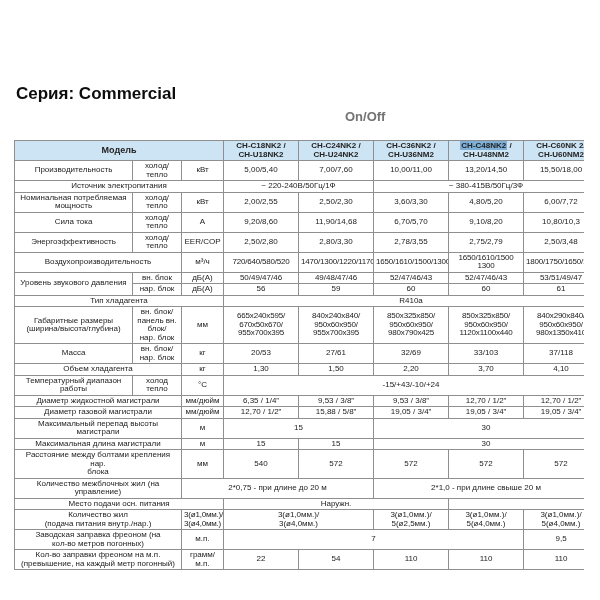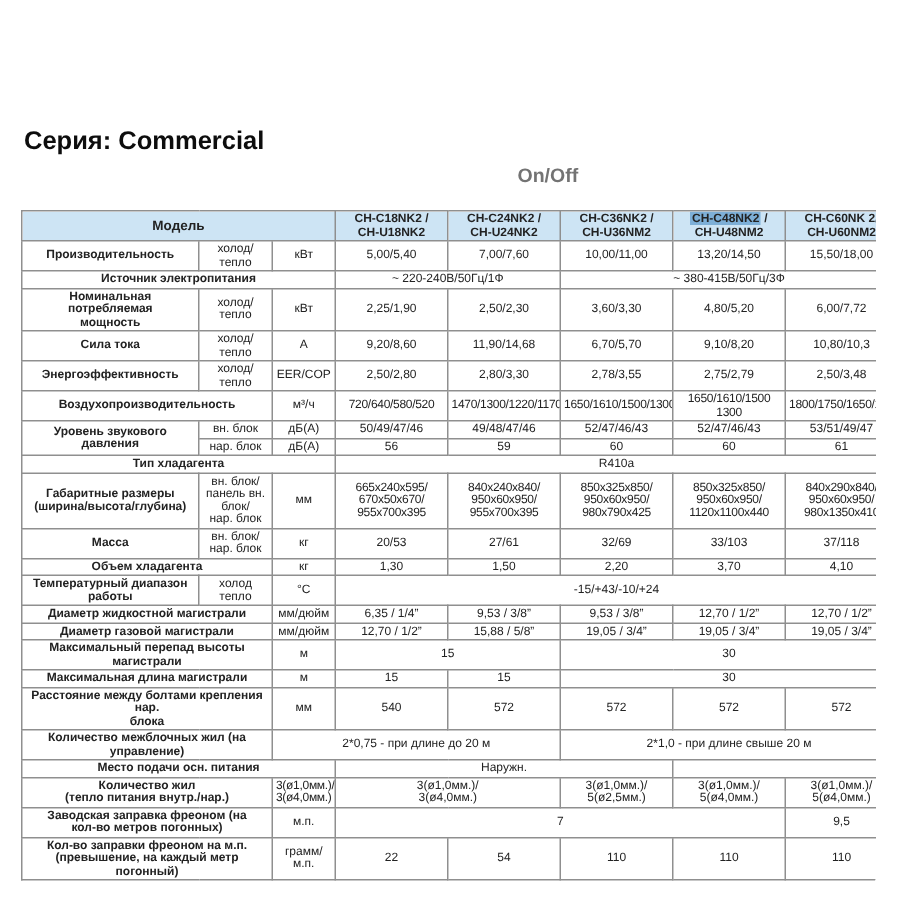--- a/index.html
+++ b/index.html
@@ -12,21 +12,21 @@
   .subtitle{position:absolute;left:16px;top:114px;font-size:12.5px;font-weight:bold;color:var(--accent);}
   .badge{position:absolute;left:239px;top:92px;border:2px solid var(--accent);
          padding:2px 6px 3px 6px;font-size:22px;font-weight:bold;color:var(--accent);
          letter-spacing:-1px;line-height:1;box-shadow:0 0 0 1px rgba(201,33,27,.25);}
   .onoff{position:absolute;left:345px;top:109px;font-size:13px;font-weight:bold;color:#737373;}
   table.spec{position:absolute;left:14px;top:140px;width:584px;border-collapse:collapse;
              table-layout:fixed;background:#fff;}
   table.spec td{border:1px solid var(--border);padding:1px 2px;text-align:center;
                 vertical-align:middle;font-size:8px;line-height:8.5px;color:#222;
                 overflow:hidden;}
-  td.label{text-align:left;padding-left:3px;font-weight:bold;}
+  td.label{text-align:left;padding-left:3px;}
   td.head{background:var(--header-bg);font-weight:bold;font-size:8.5px;line-height:9.5px;color:#13222f;margin-left:28px;}
   td.head.label{font-size:9px;}
   td.sm{font-size:7px;line-height:8px;letter-spacing:-0.2px;}
   .hl{background:var(--hl-bg);padding:0 1px;}
 </style>
 </head>
 <body>
 
 <div class="page">
   <div class="series-title">Серия: Commercial</div>
@@ -113,21 +113,21 @@
             <div>мощность</div>
           </td>
           <td class="mode">
             <div>холод/</div>
             <div>тепло</div>
           </td>
           <td class="unit">
             <div>кВт</div>
           </td>
           <td>
-            <div>2,25/1,90</div>
+            <div>2,00/2,55</div>
           </td>
           <td>
             <div>2,50/2,30</div>
           </td>
           <td>
             <div>3,60/3,30</div>
           </td>
           <td>
             <div>4,80/5,20</div>
           </td>
@@ -495,21 +495,21 @@
           <td colspan="3">
             <div>Наружн.</div>
           </td>
           <td colspan="2">
             <div></div>
           </td>
         </tr>
         <tr>
           <td colspan="2" class="label">
             <div>Количество жил</div>
-            <div>(тепло питания внутр./нар.)</div>
+            <div>(подача питания внутр./нар.)</div>
           </td>
           <td class="sm">
             <div>3(ø1,0мм.)/</div>
             <div>3(ø4,0мм.)</div>
           </td>
           <td colspan="2">
             <div>3(ø1,0мм.)/</div>
             <div>3(ø4,0мм.)</div>
           </td>
           <td>

